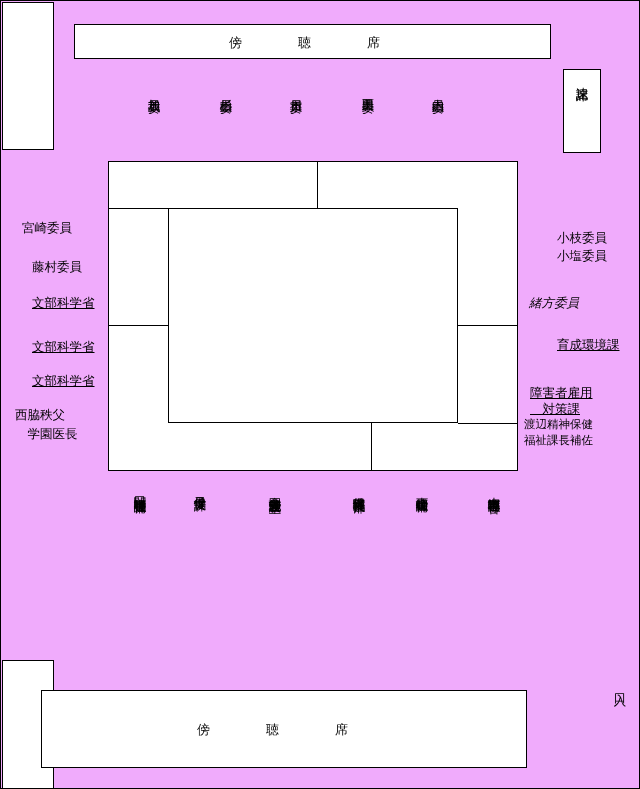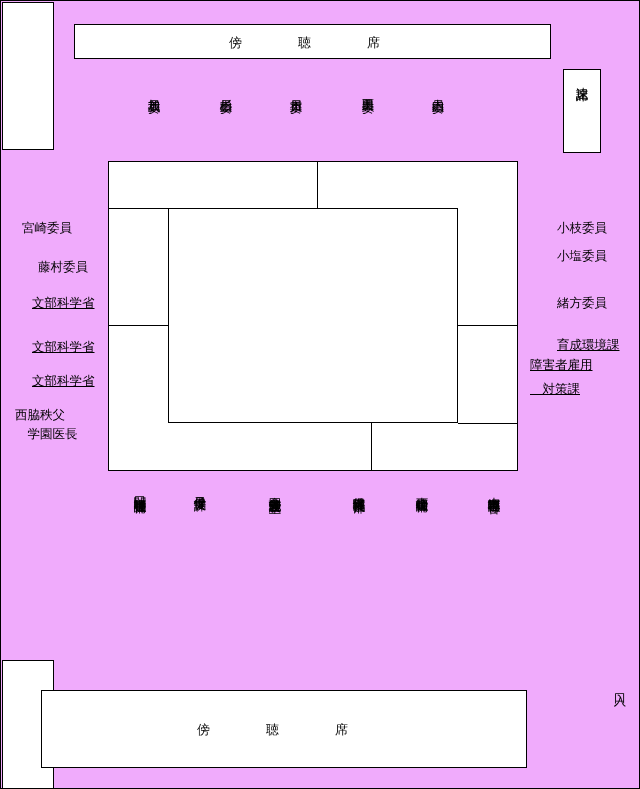--- a/index.html
+++ b/index.html
@@ -94,33 +94,35 @@
 
   <div class="white-cover" style="left:370px; top:422px; width:1px; height:47px; background:#000000;"></div>
 
   <div class="white-cover" style="left:108px; top:207px; width:59px; height:1px; background:#000000;"></div>
   <div class="white-cover" style="left:108px; top:324px; width:59px; height:1px; background:#000000;"></div>
 
   <div class="white-cover" style="left:457px; top:324px; width:60px; height:1px; background:#000000;"></div>
   <div class="white-cover" style="left:457px; top:422px; width:60px; height:1px; background:#000000;"></div>
 
   <div class="hz" style="left:15px; top:219px;margin-left:6px;">宮崎委員</div>
-  <div class="hz" style="left:37px; top:258px;">藤村委員</div>
+  <div class="hz" style="left:31px; top:258px;">藤村委員</div>
   <div class="hz uline" style="left:31px; top:294px;">文部科学省</div>
   <div class="hz uline" style="left:31px; top:338px;">文部科学省</div>
   <div class="hz uline" style="left:31px; top:372px;">文部科学省</div>
   <div class="hz" style="left:14px; top:404px; white-space:pre-line; line-height:19px;">西脇秩父
 　学園医長</div>
 
-  <div class="hz" style="left:556px; top:219px;">小枝委員</div>
+  <div class="hz" style="left:556px; top:229px;">小枝委員</div>
   <div class="hz" style="left:556px; top:247px;">小塩委員</div>
-  <div class="hz" style="left:556px; top:294px;">緒方委員</div>
+  <div class="hz" style="left:528px; top:294px;font-style:italic;">緒方委員</div>
   <div class="hz uline" style="left:556px; top:336px;text-align:center;">育成環境課</div>
-  <div class="hz uline" style="left:529px; top:352px; white-space:pre-line; line-height:24px;">障害者雇用
+  <div class="hz uline" style="left:529px; top:384px; white-space:pre-line; line-height:16px;">障害者雇用
 　対策課</div>
+  <div class="hz" style="left:523px; top:415px; white-space:pre-line; line-height:16px; font-size:11.5px;">渡辺精神保健
+福祉課長補佐</div>
 
   <div class="vert2" style="left:131px; top:486px; height:160px;">関口障害福祉課長補佐</div>
   <div class="vert2" style="left:191px; top:486px; height:160px;">母子保健課長</div>
   <div class="vert2" style="left:266px; top:486px; height:160px;">金井国立施設管理室長</div>
   <div class="vert2" style="left:350px; top:486px; height:160px;">障害保健福祉部長</div>
   <div class="vert2" style="left:413px; top:486px; height:160px;">山崎企画課長補佐</div>
   <div class="vert2" style="left:485px; top:486px; height:160px;">大塚障害福祉専門官</div>
 
   <div class="box" style="left:1px; top:659px; width:52px; height:129px;"></div>
 

